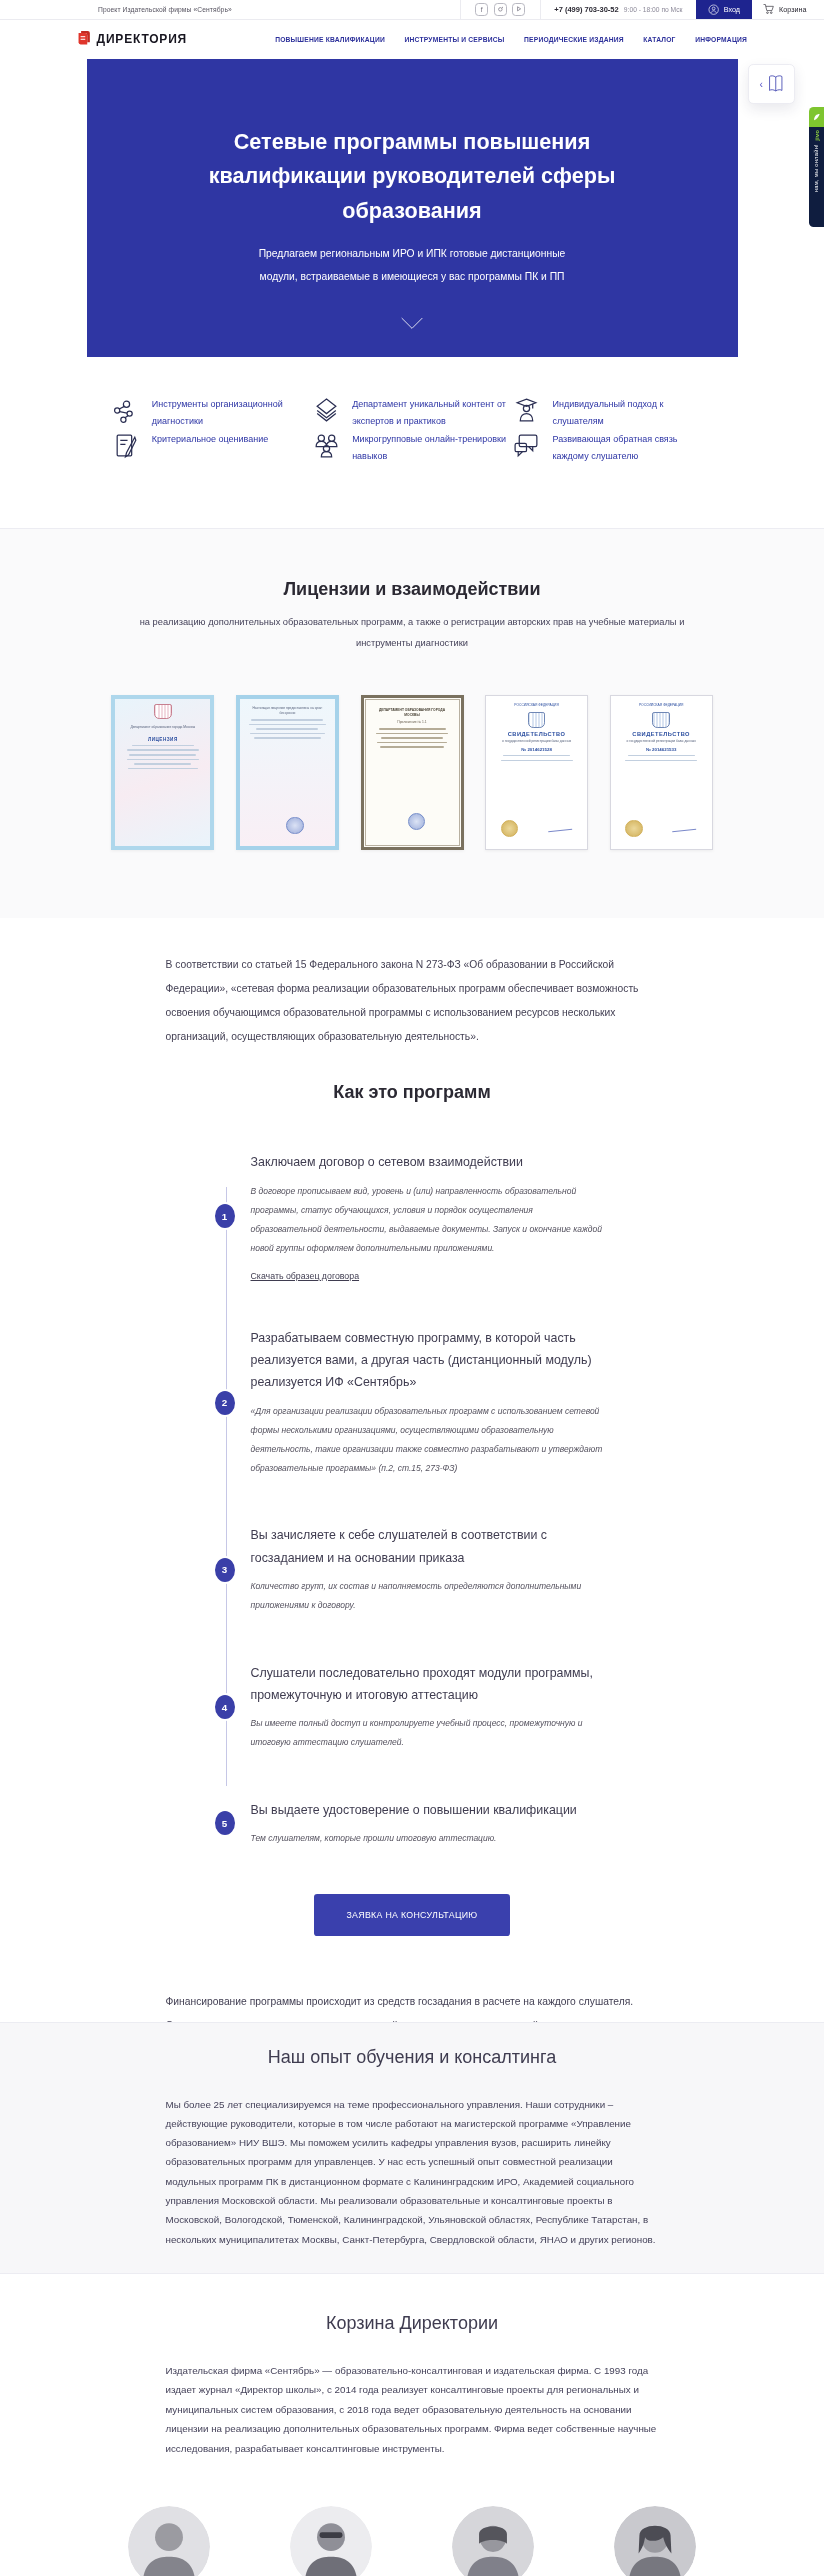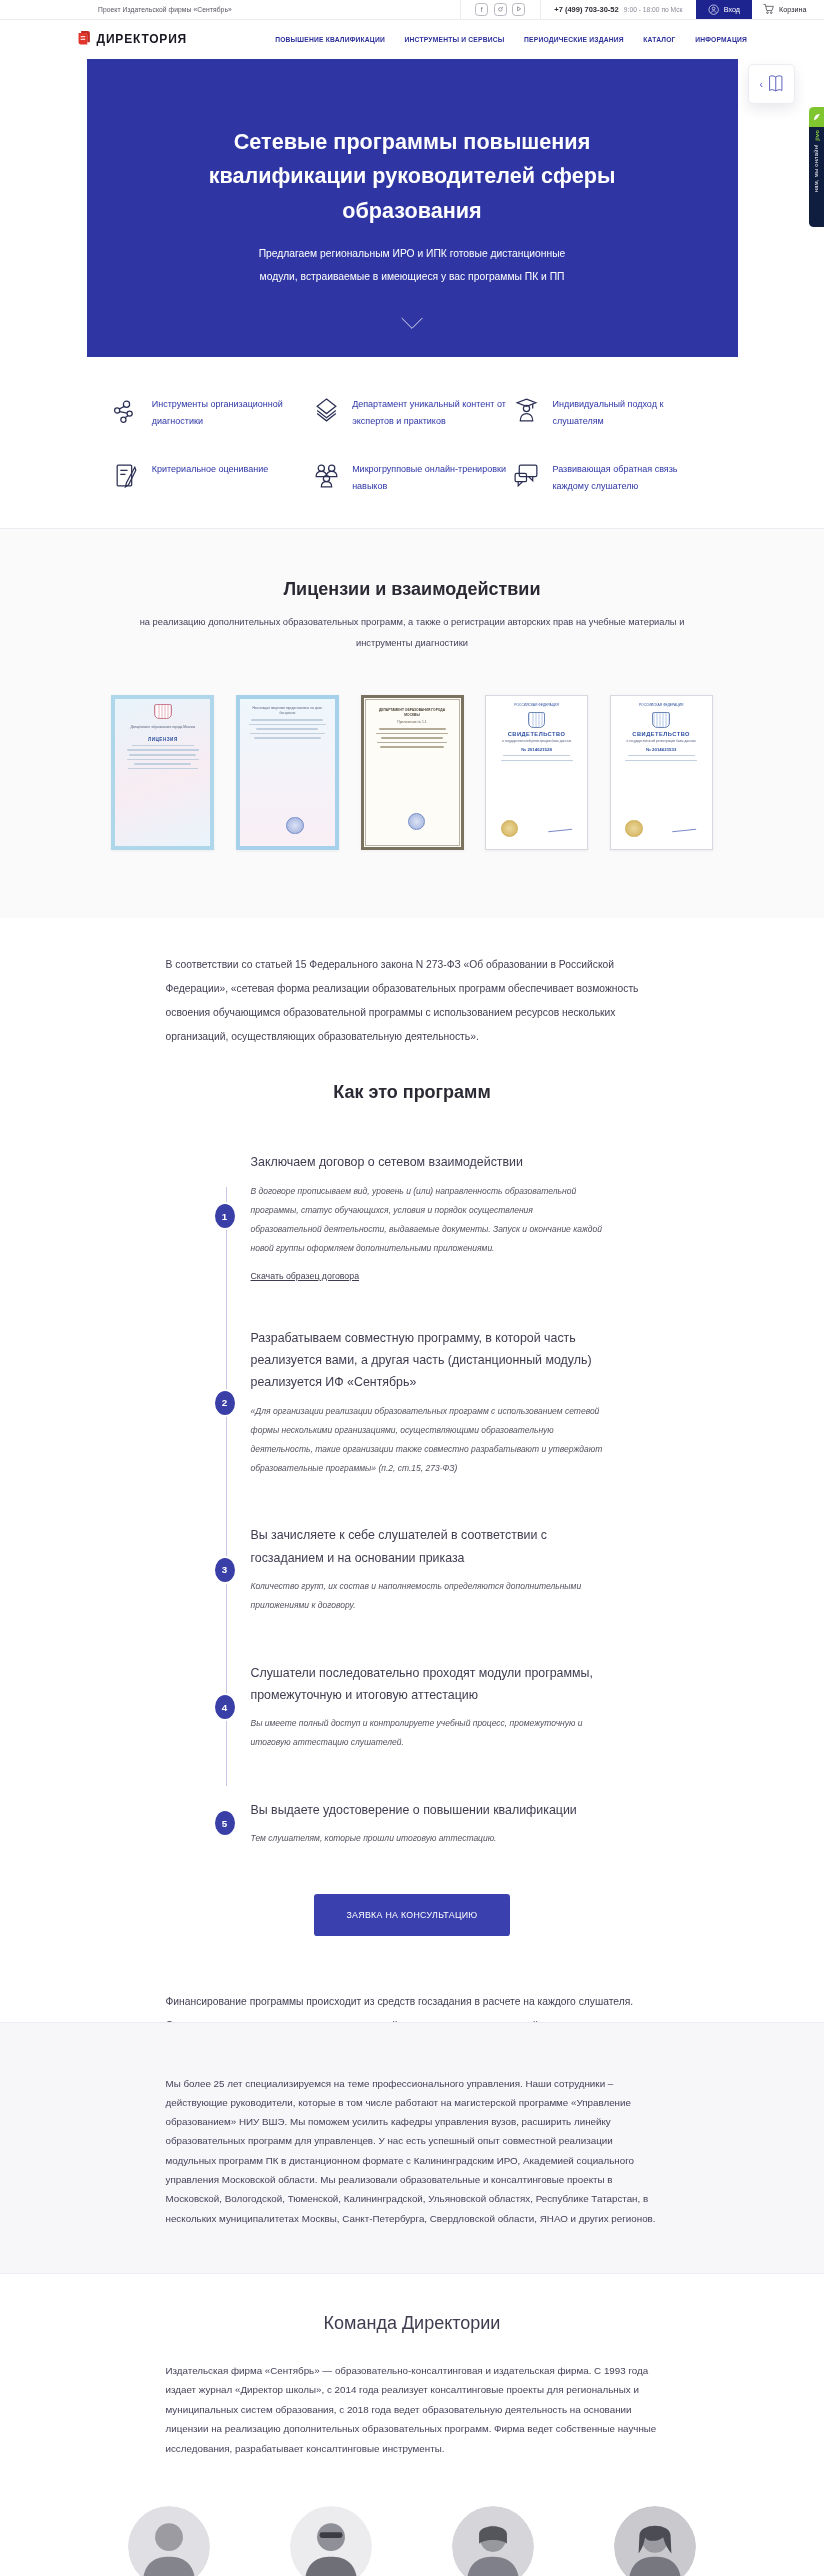--- a/index.html
+++ b/index.html
@@ -38,21 +38,21 @@
 
   .jivo { position:absolute; right:0; top:107px; width:15.5px; height:120px; cursor:pointer; }
   .jivo-cap { height:19.6px; background:#7ec52f; border-radius:4.6px 0 0 0; display:flex; align-items:center; justify-content:center; }
   .jivo-body { height:100px; background:#0f1d3f; border-radius:0 0 0 4.6px; display:flex; flex-direction:column; align-items:center; padding-top:3.1px; }
   .jivo-brand, .jivo-label { writing-mode:vertical-rl; transform:rotate(180deg); }
   .jivo-brand { color:#8fd13f; font-size:6.2px; font-weight:700; margin-bottom:4.1px; }
   .jivo-label { color:#fff; font-size:5.7px; letter-spacing:0.3px; }
 
   
   .features { width:651px; height:171px; margin:0 auto; padding:39px 25px 0; overflow:hidden; }
-  .features-grid { display:grid; grid-template-columns:1fr 1fr 1fr; row-gap:30px; }
+  .features-grid { display:grid; grid-template-columns:1fr 1fr 1fr; }
   .feature { display:flex; gap:11.3px; align-items:flex-start; }
   .feature svg { flex:0 0 auto; }
   .feature-text { color:#2d35a5; font-size:9px; line-height:1.95; max-width:155px; }
 
   
   .licenses { background:#fafafb; border-top:0.5px solid #ececf2; height:390px; padding-top:50px; text-align:center; overflow:hidden; }
   .h-big { font-size:18px; font-weight:700; color:#2b2933; }
   .licenses-sub { margin:12.4px auto 0; font-size:9.3px; line-height:2.25; color:#45425a; max-width:556px; }
   .certs { margin-top:41px; display:flex; justify-content:center; gap:21.6px; }
   .cert { width:103px; height:155px; background:#fff; position:relative; cursor:pointer; box-shadow:0 1px 3.1px rgba(0,0,0,.06); font-size:3.6px; overflow:hidden; }
@@ -357,25 +357,26 @@
 
     <div class="how-btn-row">
       <button class="btn-primary">ЗАЯВКА НА КОНСУЛЬТАЦИЮ</button>
     </div>
 
     <p class="finance">Финансирование программы происходит из средств госзадания в расчете на каждого слушателя. Стоимость реализации дистанционных модулей индивидуальная для каждой программы и зависит от количества учебных часов, наличия обратной связи, наполняемости учебных групп, наличия инструментов диагностики и индивидуальных тренировок.</p>
 
   </div>
 
   <div class="experience">
+    <h2 class="h-light">Наш опыт обучения и консалтинга</h2>
     <p class="experience-text">Мы более 25 лет специализируемся на теме профессионального управления. Наши сотрудники – действующие руководители, которые в том числе работают на магистерской программе «Управление образованием» НИУ ВШЭ. Мы поможем усилить кафедры управления вузов, расширить линейку образовательных программ для управленцев. У нас есть успешный опыт совместной реализации модульных программ ПК в дистанционном формате с Калининградским ИРО, Академией социального управления Московской области. Мы реализовали образовательные и консалтинговые проекты в Московской, Вологодской, Тюменской, Калининградской, Ульяновской областях, Республике Татарстан, в нескольких муниципалитетах Москвы, Санкт-Петербурга, Свердловской области, ЯНАО и других регионов.</p>
   </div>
 
   <div class="team">
-    <h2 class="h-light">Команда Директории</h2>
+    <h2 class="h-light">Корзина Директории</h2>
     <p class="team-par first">Издательская фирма «Сентябрь» — образовательно-консалтинговая и издательская фирма. С 1993 года издает журнал «Директор школы», с 2014 года реализует консалтинговые проекты для региональных и муниципальных систем образования, с 2018 года ведет образовательную деятельность на основании лицензии на реализацию дополнительных образовательных программ. Фирма ведет собственные научные исследования, разрабатывает консалтинговые инструменты.</p>
 
     <div class="team-grid">
       <div>
         <div class="avatar">
           <svg width="82" height="82" viewBox="0 0 100 100">
               <circle cx="50" cy="50" r="50" fill="#e0e0e4"></circle>
               <circle cx="50" cy="38" r="17" fill="#9b9ba1"></circle>
               <path d="M18 92 C20 68 34 62 50 62 C66 62 80 68 82 92 Z" fill="#84848c"></path>
             </svg>

